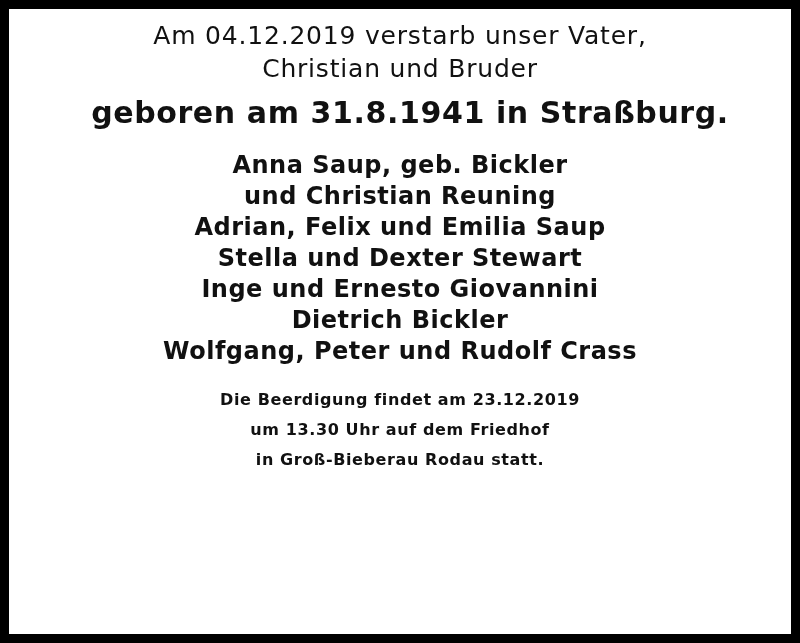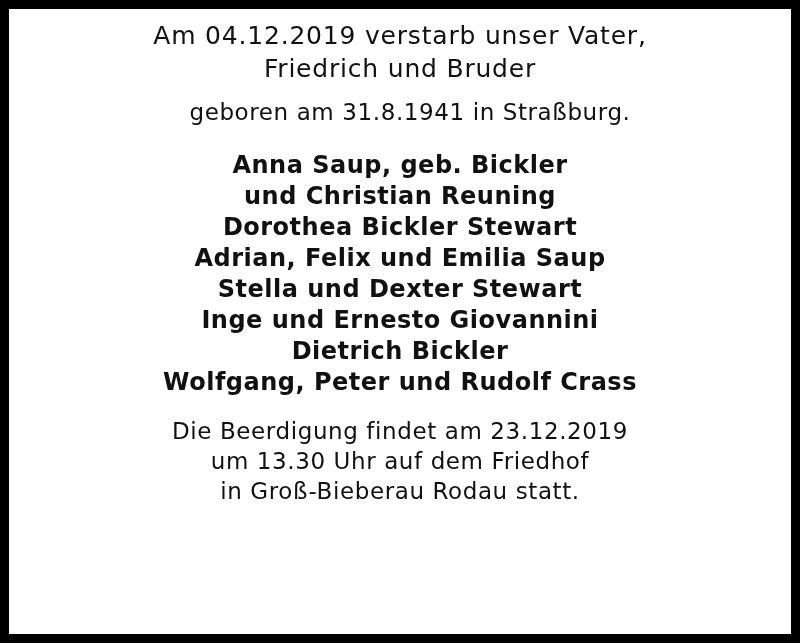--- a/index.html
+++ b/index.html
@@ -41,67 +41,66 @@
     line-height: 33px;
     font-weight: 400;
   }
   .name {
     font-size: 30px;
     font-weight: 700;
     line-height: 40px;
     letter-spacing: 1.2px;
   }
   .born {
-    font-size: 23px;
+    font-size: 30px;
     line-height: 31px;
-    font-weight: 400;
+    font-weight: 700;
     letter-spacing: 0.6px;
     margin-left: 20px;
   }
   .mourner {
     font-size: 24px;
     line-height: 31px;
     font-weight: 700;
     letter-spacing: 0.5px;
   }
   .funeral {
-    font-size: 23px;
+    font-size: 16px;
     line-height: 30px;
-    font-weight: 400;
+    font-weight: 700;
     letter-spacing: 0.6px;
   }
   .gap-sm { height: 6px; }
   .gap-md { height: 18px; }
   .gap-lg { height: 22px; }
   .block { display: flex; flex-direction: column; align-items: center; }
 </style>
 </head>
 <body>
 
 <div class="notice">
   <div class="notice-inner">
 
     <div class="block">
       <div class="line intro">Am 04.12.2019 verstarb unser Vater,</div>
-      <div class="line intro">Friedrich und Bruder</div>
+      <div class="line intro">Christian und Bruder</div>
     </div>
 
     <div class="gap-sm"></div>
 
 
     <div class="gap-sm"></div>
 
     <div class="line born">geboren am 31.8.1941 in Straßburg.</div>
 
     <div class="gap-lg"></div>
 
     <div class="block">
       <div class="line mourner">Anna Saup, geb. Bickler</div>
       <div class="line mourner">und Christian Reuning</div>
-      <div class="line mourner">Dorothea Bickler Stewart</div>
       <div class="line mourner">Adrian, Felix und Emilia Saup</div>
       <div class="line mourner">Stella und Dexter Stewart</div>
       <div class="line mourner">Inge und Ernesto Giovannini</div>
       <div class="line mourner">Dietrich Bickler</div>
       <div class="line mourner">Wolfgang, Peter und Rudolf Crass</div>
     </div>
 
     <div class="gap-md"></div>
 
     <div class="block">

